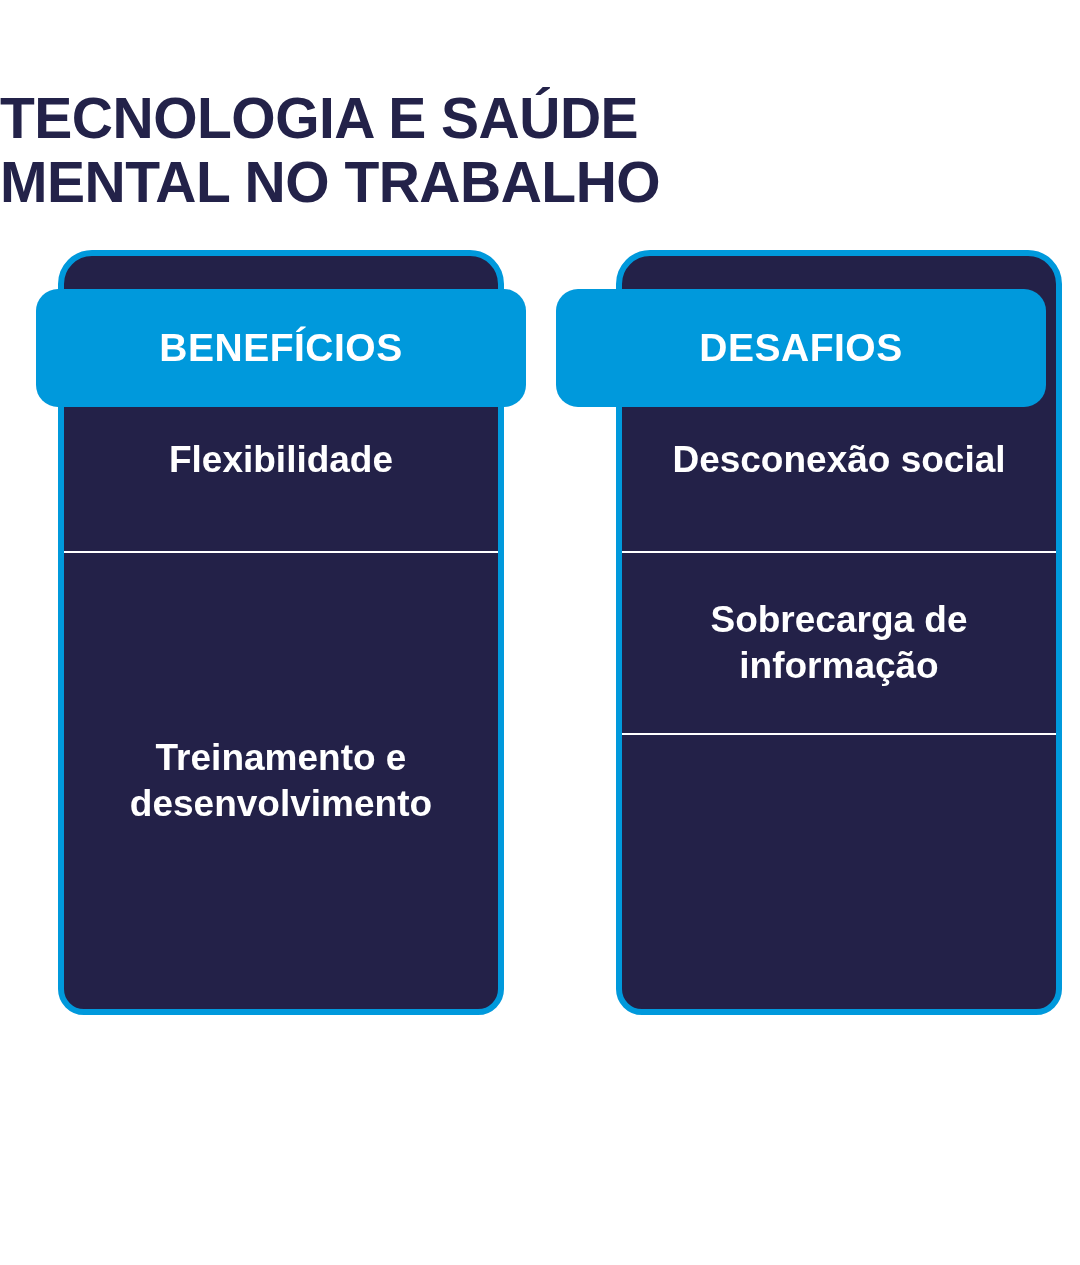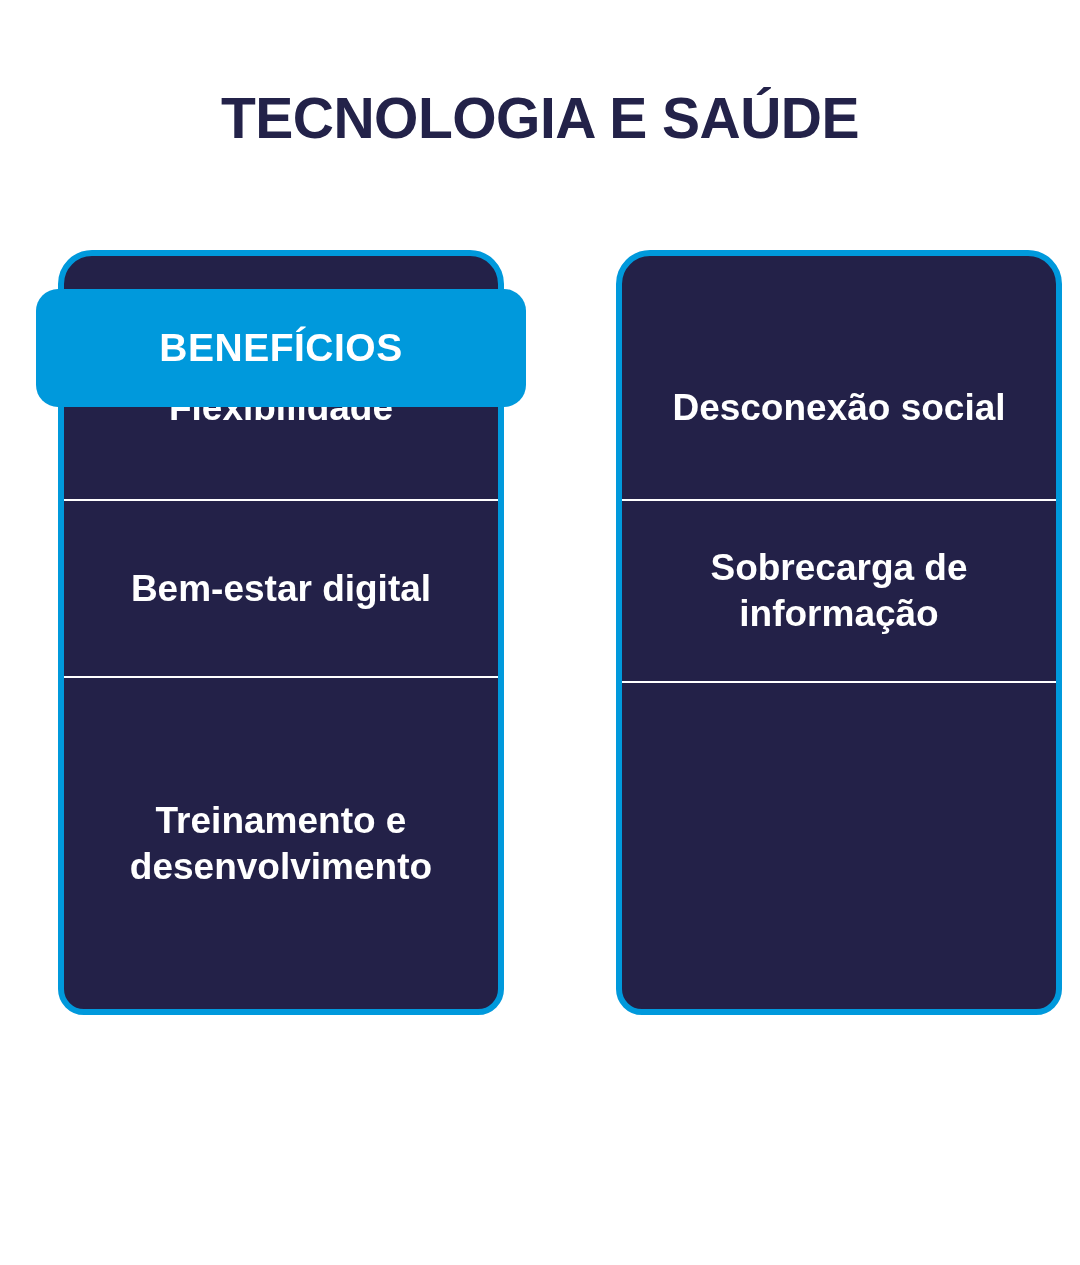--- a/index.html
+++ b/index.html
@@ -13,37 +13,37 @@
     position:relative;
     width:1080px;height:1265px;
     background:#ffffff;
     overflow:hidden;
     font-family:"Liberation Sans", sans-serif;
   }
 
   
   .title{
     position:absolute;top:48px;left:0;width:1080px;
-    text-align:center;
+    text-align:left;
     color:var(--title-navy);
     font-size:57px;line-height:64px;font-weight:700;
     letter-spacing:-0.5px;
   }
   .title span{display:block;}
 
   
   .card{
     position:absolute;top:250px;
     width:446px;height:765px;
     box-sizing:border-box;
     background:var(--card-navy);
     border:6px solid var(--accent-blue);
     border-radius:34px 34px 26px 26px;
     display:flex;flex-direction:column;
-    padding-top:60px;
+    padding-top:112px;
   }
   .card-left{left:58px;}
   .card-right{left:578px;margin-left:38px;}
 
   .cell{
     box-sizing:border-box;
     display:flex;align-items:center;justify-content:center;
     text-align:center;
     color:var(--text-white);
     font-size:37px;line-height:46px;font-weight:700;
@@ -70,31 +70,34 @@
   .badge-left{left:36px;}
   .badge-right{left:556px;}
 </style>
 </head>
 <body>
 
 <div class="canvas">
 
   <h1 class="title">
     <span>TECNOLOGIA E SAÚDE</span>
+    <span>MENTAL NO TRABALHO</span>
   </h1>
 
   <section class="card card-left">
     <div class="cell c1 divided">Flexibilidade</div>
-    <div class="cell c3 divided">Bem-estar digital</div>
     <div class="cell c4">Treinamento e
 desenvolvimento</div>
   </section>
   <div class="badge badge-left">
     <span>BENEFÍCIOS</span>
   </div>
 
   <section class="card card-right">
     <div class="cell c1 divided">Desconexão social</div>
     <div class="cell c2 divided">Sobrecarga de
 informação</div>
   </section>
+  <div class="badge badge-right">
+    <span>DESAFIOS</span>
+  </div>
 
 </div>
 
 </body></html>

